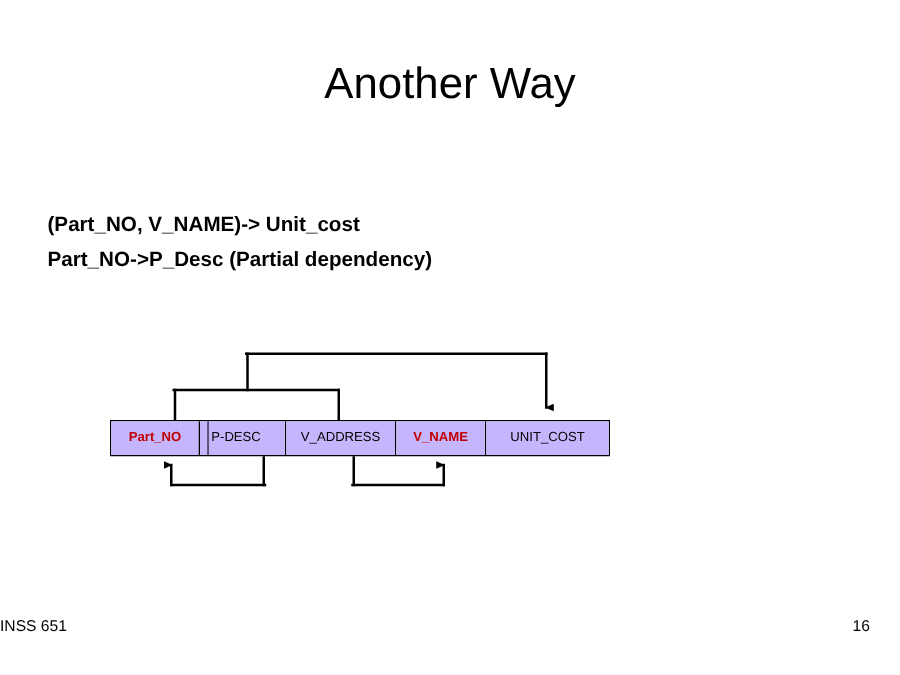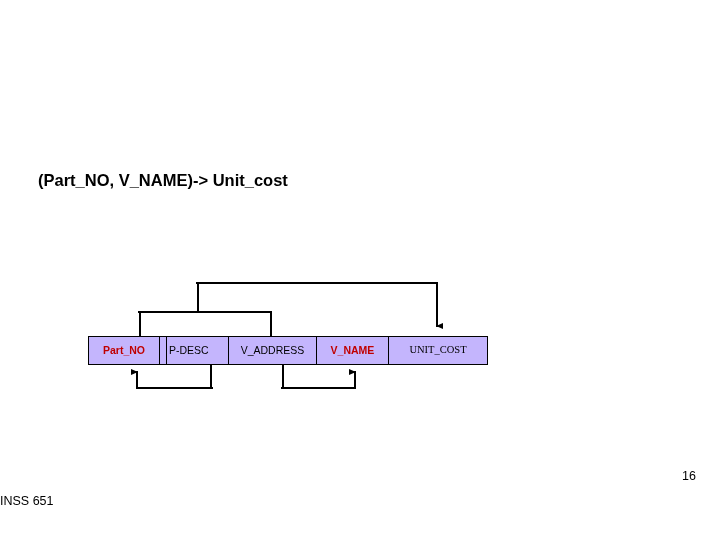--- a/index.html
+++ b/index.html
@@ -87,21 +87,20 @@
     justify-content: center;
     font-size: 10.5px;
     line-height: 1;
     background: #c4b5fd;
     color: #000000;
     white-space: nowrap;
     padding: 0 2px;
   }
   .attr-cell:last-child {
     border-right: none;
-    font-family: Liberation Serif, serif;
   }
   .attr-cell.key {
     color: #C00000;
     font-weight: bold;
   }
   .attr-cell.spacer {
     padding: 0;
   }
 
   
@@ -118,34 +117,36 @@
     left: 0;
     top: 494px;
     width: 720px;
     text-align: left;
     font-size: 12.5px;
     color: #000000;
   }
   #footer-page {
     position: absolute;
     right: 24px;
-    top: 469px;
+    top: 494px;
     font-size: 12.5px;
     color: #000000;
     text-align: left;
   }
 </style>
 </head>
 <body>
 
 <div id="slide">
 
+  <div id="slide-title">Another Way</div>
 
   <div id="dependency-list">
     <div class="dep-line">(Part_NO, V_NAME)-&gt; Unit_cost</div>
+    <div class="dep-line">Part_NO-&gt;P_Desc (Partial dependency)</div>
   </div>
 
   <div id="diagram">
     <svg width="720" height="540" viewBox="0 0 720 540" xmlns="http://www.w3.org/2000/svg">
       <defs>
         <marker id="arrow-down" markerWidth="8" markerHeight="8" refX="3" refY="6" orient="auto" markerUnits="userSpaceOnUse">
           <path d="M0,0 L6,0 L3,7 Z" fill="#000000"></path>
         </marker>
         <marker id="arrow-up" markerWidth="8" markerHeight="8" refX="3" refY="6" orient="auto" markerUnits="userSpaceOnUse">
           <path d="M0,0 L6,0 L3,7 Z" fill="#000000"></path>

